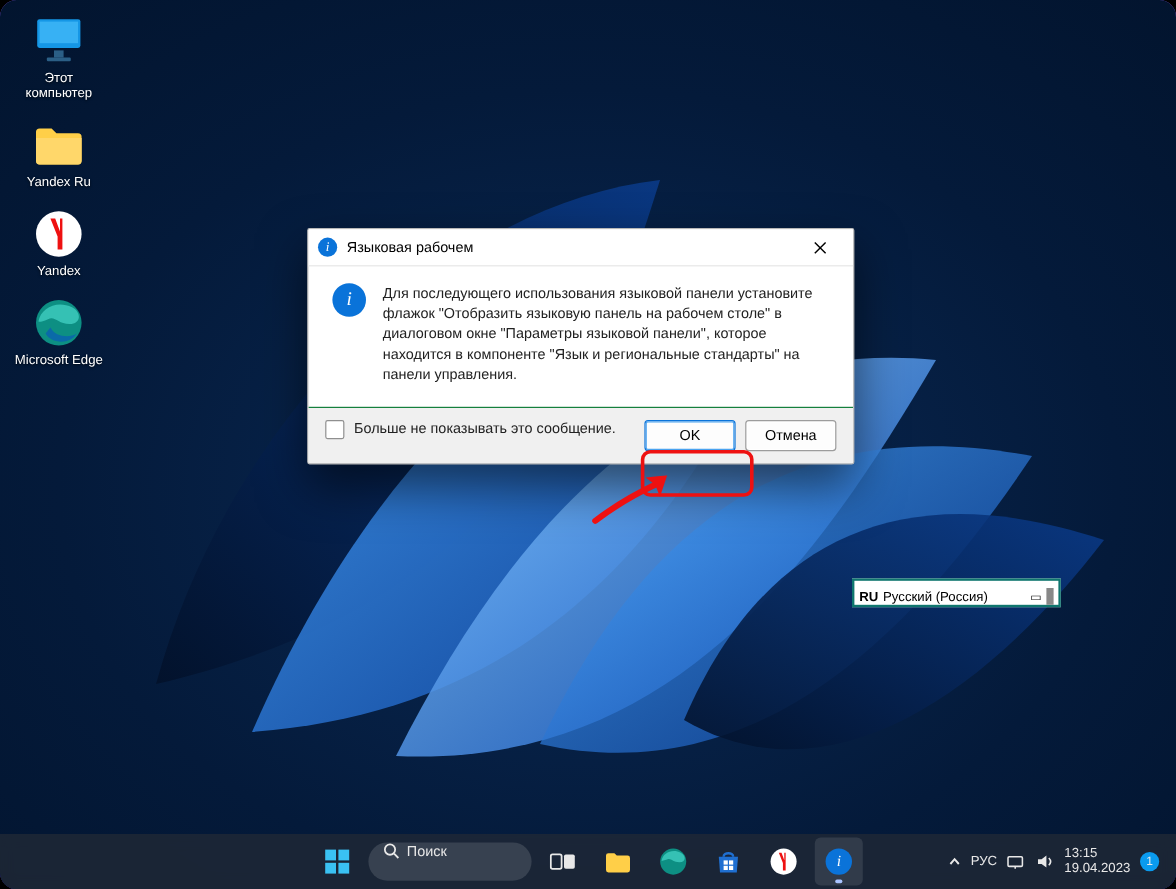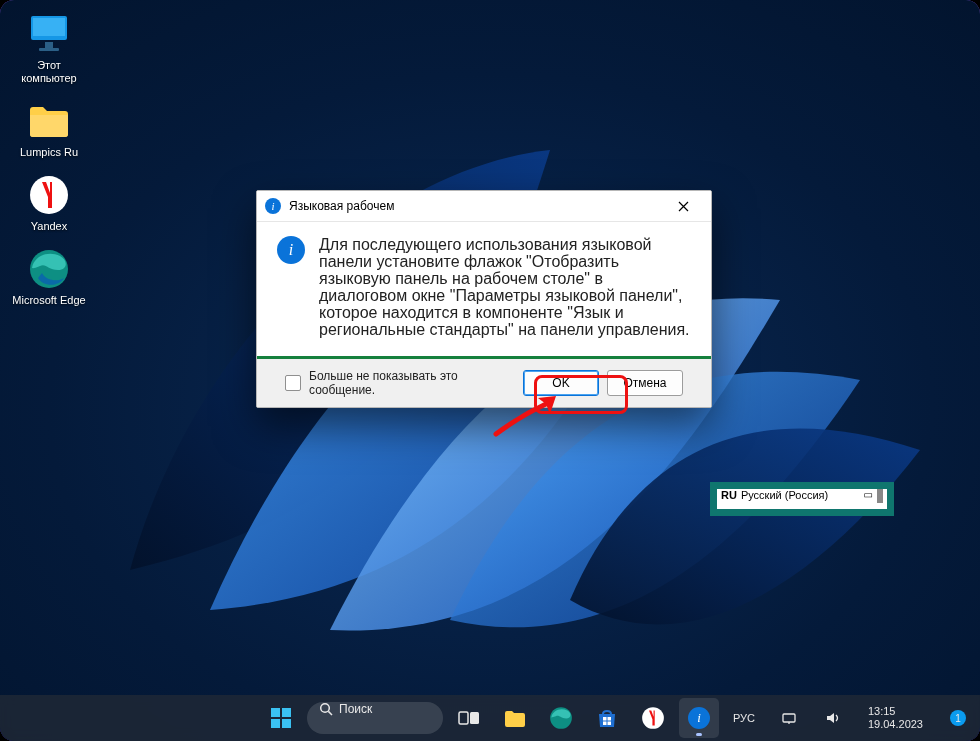--- a/index.html
+++ b/index.html
@@ -5,49 +5,49 @@
 html,body{margin:0;padding:0;width:980px;height:741px;overflow:hidden;font-family:"Segoe UI",Arial,sans-serif;font-size:12px;color:#fff;background:#000}
 .screen{position:relative;width:980px;height:741px;border-radius:14px;overflow:hidden;background:#8b5cf6}
 .wallpaper{position:absolute;inset:0}
 .wallpaper svg{width:100%;height:100%;display:block}
 
 .desktop-icons{position:absolute;top:12px;left:12px;display:flex;flex-direction:column;gap:14px}
 .di{width:74px;display:flex;flex-direction:column;align-items:center;gap:3px;text-align:center;text-shadow:0 1px 2px rgba(0,0,0,.8);cursor:default}
 .di .ic{width:46px;height:44px;display:flex;align-items:center;justify-content:center}
 .di .lbl{font-size:11px;line-height:13px;word-break:break-word}
 
-.langbar{position:absolute;top:482px;left:710px;width:162px;height:20px;background:#fff;border:7px solid #0f766e;display:flex;align-items:flex-start;padding:0 4px;color:#000;font-size:11px;gap:4px}
+.langbar{position:absolute;top:482px;left:710px;width:162px;height:20px;background:#fff;border:2px solid #0f766e;display:flex;align-items:flex-end;padding:0 4px;color:#000;font-size:11px;gap:4px}
 .langbar .lb-code{font-weight:600}
 .langbar .lb-fill{flex:1}
 .langbar .lb-grip{width:6px;height:14px;background:linear-gradient(#888,#888) 0 0/2px 2px repeat}
 
 .dialog{position:absolute;top:190px;left:256px;width:454px;background:#fff;border:1px solid #b7b7b7;box-shadow:0 18px 40px rgba(0,0,0,.55);color:#000;border-radius:2px;overflow:hidden}
 .dlg-title{height:30px;display:flex;align-items:center;padding:0 8px;gap:8px;background:#fff;border-bottom:1px solid #e6e6e6;font-size:12px}
 .dlg-close{margin-left:auto;width:40px;height:26px;display:flex;align-items:center;justify-content:center;border-radius:3px}
 .dlg-body{padding:14px 20px 18px 20px;display:flex;gap:14px}
 .info-icon{width:28px;height:28px;border-radius:50%;background:#0a73d9;color:#fff;display:flex;align-items:center;justify-content:center;font-family:Georgia,serif;font-style:italic;font-size:16px;flex-shrink:0}
 .info-icon.small{width:16px;height:16px;font-size:11px}
 .dlg-heading{color:#0a3f8f;font-size:15px;margin:0 0 10px 0}
-.dlg-text{font-size:16px;color:#222;line-height:17px}
-.dlg-footer{background:#f0f0f0;border-top:3px solid #15803d;padding:10px 28px;display:flex;align-items:center;gap:8px}
+.dlg-text{font-size:12px;color:#222;line-height:17px}
+.dlg-footer{background:#f0f0f0;border-top:1px solid #15803d;padding:10px 14px;display:flex;gap:8px}
 .dlg-footer .chk{width:14px;height:14px;border:1px solid #8f8f8f;border-radius:2px;background:#fff;flex-shrink:0}
 .dlg-footer .chk-lbl{font-size:12px;color:#222;flex:1}
 .btn{min-width:74px;height:24px;border:1px solid #9c9c9c;background:#fdfdfd;border-radius:3px;font-size:12px;color:#000;display:flex;align-items:center;justify-content:center;box-shadow:inset 0 0 0 1px #fff}
 .btn.primary{border-color:#0a73d9;box-shadow:inset 0 0 0 1px #4aa3f0}
 .ok-highlight{position:absolute;border:3px solid #e11;border-radius:8px;pointer-events:none}
 
 .arrow{position:absolute;pointer-events:none}
 
 .taskbar{position:absolute;left:0;right:0;bottom:0;height:46px;background:rgba(32,40,54,.82);backdrop-filter:blur(6px);display:flex;align-items:center;padding:0 14px}
 .tb-center{position:absolute;left:50%;transform:translateX(-50%);display:flex;align-items:center;gap:6px}
 .tb-item{width:40px;height:40px;display:flex;align-items:center;justify-content:center;border-radius:5px}
 .tb-item.active{background:rgba(255,255,255,.1)}
 .tb-item .dot{position:absolute;bottom:2px;width:6px;height:3px;border-radius:2px;background:#a9c3ff}
 .search-pill{height:32px;width:112px;border-radius:16px;background:rgba(255,255,255,.13);display:flex;align-items:flex-start;gap:6px;padding:0 12px;color:#e8e8e8;font-size:12px}
-.tray{margin-left:auto;display:flex;align-items:center;gap:27px;color:#e8e8e8;font-size:11px}
+.tray{margin-left:auto;display:flex;align-items:center;gap:8px;color:#e8e8e8;font-size:11px}
 .tray .timedate{display:flex;flex-direction:column;line-height:13px}
 .tray .notif{width:16px;height:16px;border-radius:50%;background:#0a9bef;display:flex;align-items:center;justify-content:center;font-size:10px}
 .tray .ic{display:flex;align-items:center;justify-content:center}
 svg{display:block}
 </style>
 </head>
 <body>
 
 <div class="screen">
 
@@ -96,21 +96,21 @@
       <div class="lbl">Этот
 компьютер</div>
     </div>
     <div class="di">
       <div class="ic">
         <svg width="44" height="38" viewBox="0 0 44 38">
             <path d="M3 10 L3 32 Q3 35 6 35 L38 35 Q41 35 41 32 L41 12 Q41 9 38 9 L20 9 L16 5 L6 5 Q3 5 3 8 Z" fill="#ffcf48"></path>
             <path d="M3 13 L41 13 L41 32 Q41 35 38 35 L6 35 Q3 35 3 32 Z" fill="#ffd76a"></path>
           </svg>
       </div>
-      <div class="lbl">Lumpics Ru</div>
+      <div class="lbl">Yandex Ru</div>
     </div>
     <div class="di">
       <div class="ic">
         <svg width="42" height="42" viewBox="0 0 42 42">
             <circle cx="21" cy="21" r="19" fill="#fff"></circle>
             <path d="M24 8 L24 34 L20 34 L20 23 L14 8 L18 8 L22 19 L22 8 Z" fill="#e11"></path>
           </svg>
       </div>
       <div class="lbl">Yandex</div>
     </div>

